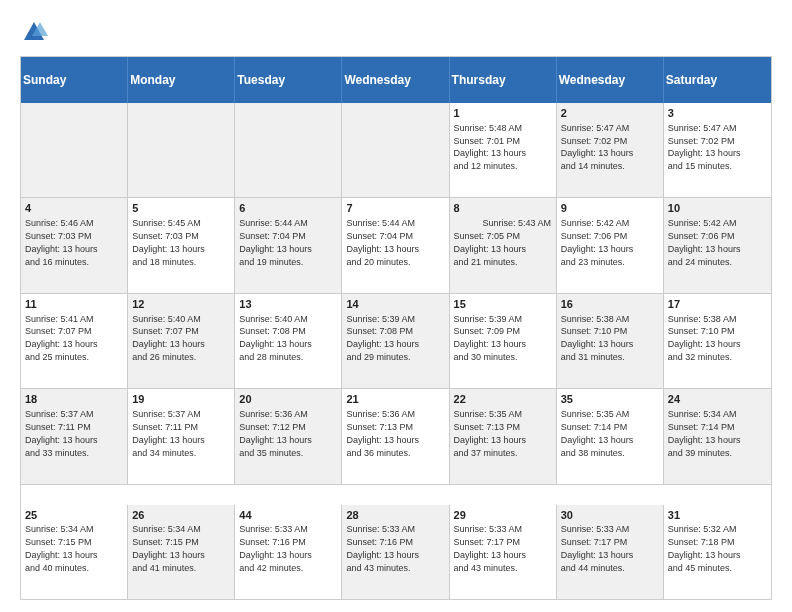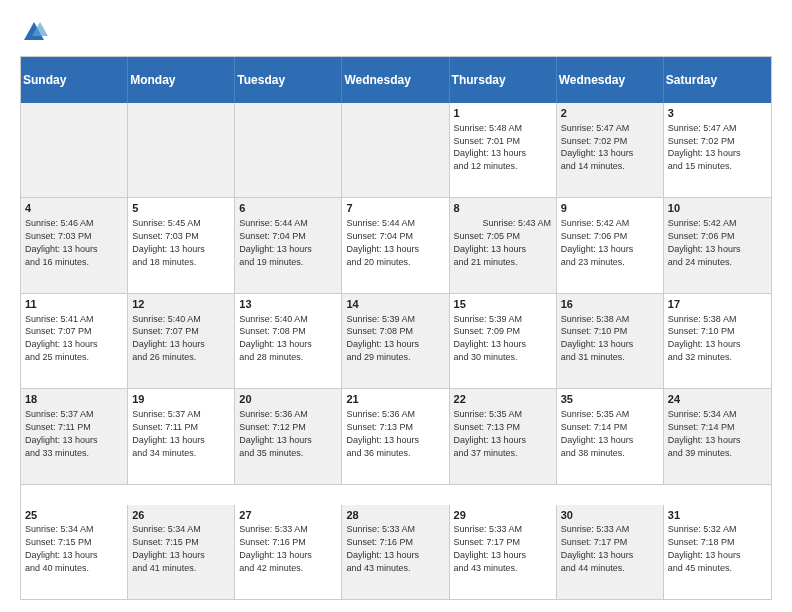--- a/index.html
+++ b/index.html
@@ -258,21 +258,21 @@
         </div>
         <div class="cal-row">
           <div class="cal-cell"><span class="day-num">25</span><span class="cell-text" style="white-space: pre-line;">Sunrise: 5:34 AM
 Sunset: 7:15 PM
 Daylight: 13 hours
 and 40 minutes.</span></div>
           <div class="cal-cell shaded"><span class="day-num">26</span><span class="cell-text" style="white-space: pre-line;">Sunrise: 5:34 AM
 Sunset: 7:15 PM
 Daylight: 13 hours
 and 41 minutes.</span></div>
-          <div class="cal-cell"><span class="day-num">27</span><span class="cell-text" style="white-space: pre-line;">Sunrise: 5:33 AM
+          <div class="cal-cell"><span class="day-num">44</span><span class="cell-text" style="white-space: pre-line;">Sunrise: 5:33 AM
 Sunset: 7:16 PM
 Daylight: 13 hours
 and 42 minutes.</span></div>
           <div class="cal-cell shaded"><span class="day-num">28</span><span class="cell-text" style="white-space: pre-line;">Sunrise: 5:33 AM
 Sunset: 7:16 PM
 Daylight: 13 hours
 and 43 minutes.</span></div>
           <div class="cal-cell"><span class="day-num">29</span><span class="cell-text" style="white-space: pre-line;">Sunrise: 5:33 AM
 Sunset: 7:17 PM
 Daylight: 13 hours

